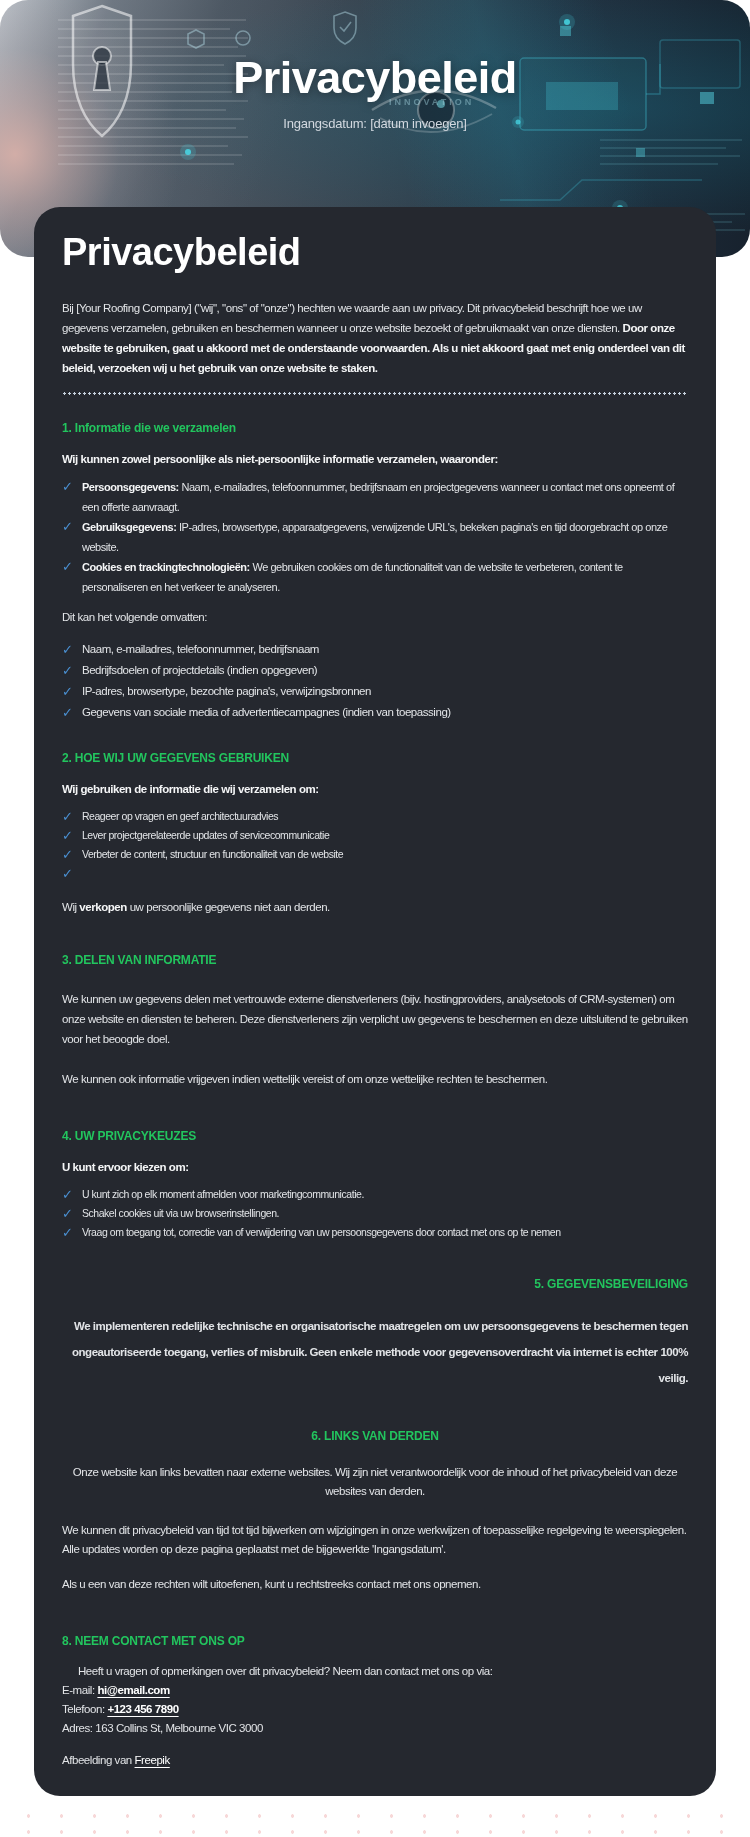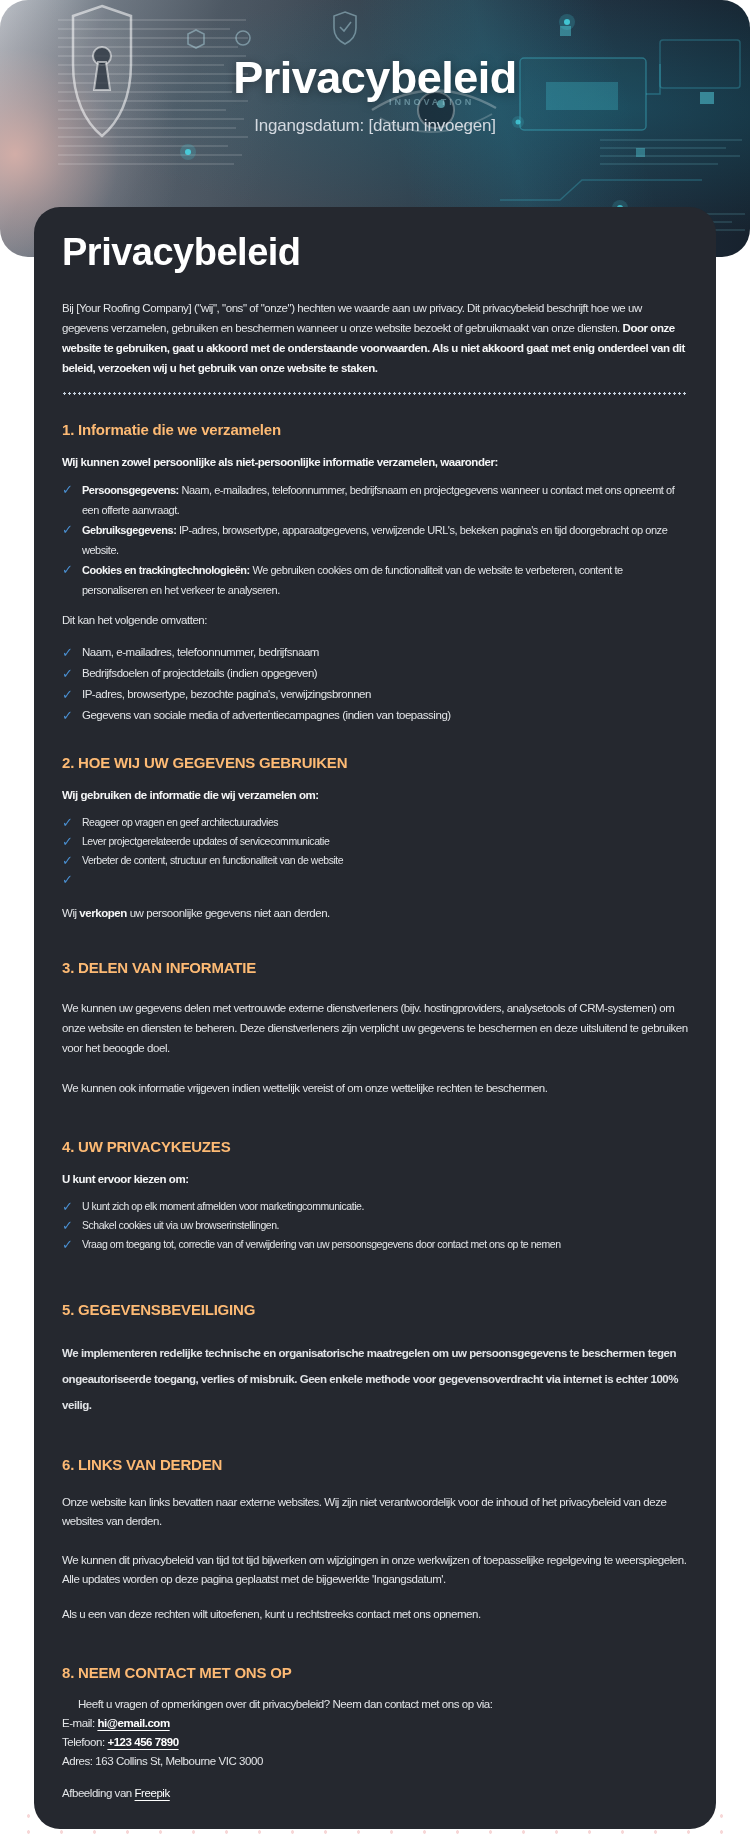--- a/index.html
+++ b/index.html
@@ -36,21 +36,21 @@
   .hero-bgtext {
     position: absolute; left: 389px; top: 97px;
     font-size: 9px; letter-spacing: 3px;
     color: rgba(170,220,230,0.45); font-weight: bold;
   }
   .hero-copy { position: absolute; top: 52px; left: 0; width: 100%; text-align: center; }
   .hero-copy h1 {
     margin: 0; color: #ffffff; font-size: 45px; font-weight: bold;
     letter-spacing: -0.5px; text-shadow: 0 2px 10px rgba(0,0,0,0.35);
   }
-  .hero-copy p { margin: 12px 0 0; color: #d3d9e0; font-size: 17px; letter-spacing: -0.2px; }
+  .hero-copy p { margin: 12px 0 0; color: #d3d9e0; font-size: 13px; letter-spacing: -0.2px; }
 
   
   .card {
     position: relative; z-index: 1;
     width: 682px; margin: -50px auto 0;
     background: #25282f;
     border-radius: 26px;
     padding: 18px 28px 30px;
     color: #e2e4e7;
     font-size: 11.5px;
@@ -60,42 +60,42 @@
   p { margin: 0; }
   .intro { line-height: 20px; }
   .intro strong, .li-text strong, .no-sell strong { color: #f5f6f7; }
 
   .divider {
     height: 3px; margin-top: 14px;
     background-image: radial-gradient(circle, #c8d3df 1.1px, transparent 1.35px);
     background-size: 5px 3px; background-repeat: repeat-x;
   }
 
-  .sec-h { margin: 0; color: #fdba74; font-size: 15px; font-weight: bold; letter-spacing: -0.2px; }
+  .sec-h { margin: 0; color: #22c55e; font-size: 12px; font-weight: bold; letter-spacing: -0.2px; }
   .lead { margin-top: 18px; font-weight: bold; color: #f5f6f7; }
   .para { margin-top: 20px; line-height: 20px; }
 
   .checklist { list-style: none; margin: 12px 0 0; padding: 0; }
   .checklist li { display: flex; align-items: flex-start; gap: 9px; line-height: 20px; }
   .tick { flex: 0 0 auto; color: #4a90d2; font-weight: bold; font-size: 13px; letter-spacing: 0; }
   .cl-lg li { font-size: 11px; }
   .cl-sub li { font-size: 11.5px; line-height: 21px; }
   .cl-sm li { font-size: 10.5px; line-height: 19px; }
 
   .s1 { margin-top: 26px; }
   .s1 .sub-lead { margin-top: 10px; line-height: 20px; }
   .s2 { margin-top: 28px; }
   .no-sell { margin-top: 14px; line-height: 20px; }
   .s3 { margin-top: 36px; }
   .s3 .p1 { margin-top: 22px; }
   .s3 .p2 { line-height: 20px; }
   .s4 { margin-top: 40px; }
-  .s5 { margin-top: 47px; }
+  .s5 { margin-top: 35px; text-align: right; }
   .s5 .p1 { margin-top: 22px; line-height: 26px; font-weight: bold; }
-  .s6 { margin-top: 38px; }
+  .s6 { margin-top: 38px; text-align: center; }
   .s6 .p1 { line-height: 19px; }
   .s7 { margin-top: 20px; }
   .s7 .p1 { margin-top: 14px; line-height: 19px; }
   .s7 .p2 { margin-top: 16px; line-height: 19px; }
   .s8 { margin-top: 40px; }
   .s8 .p1 { margin-top: 14px; line-height: 19px; margin-left: 16px; }
   .contact { line-height: 19px; }
   .contact a, .credit a { color: #ffffff; text-decoration: underline; text-underline-offset: 3px; }
   .contact a { font-weight: bold; }
   .credit { margin-top: 16px; }

